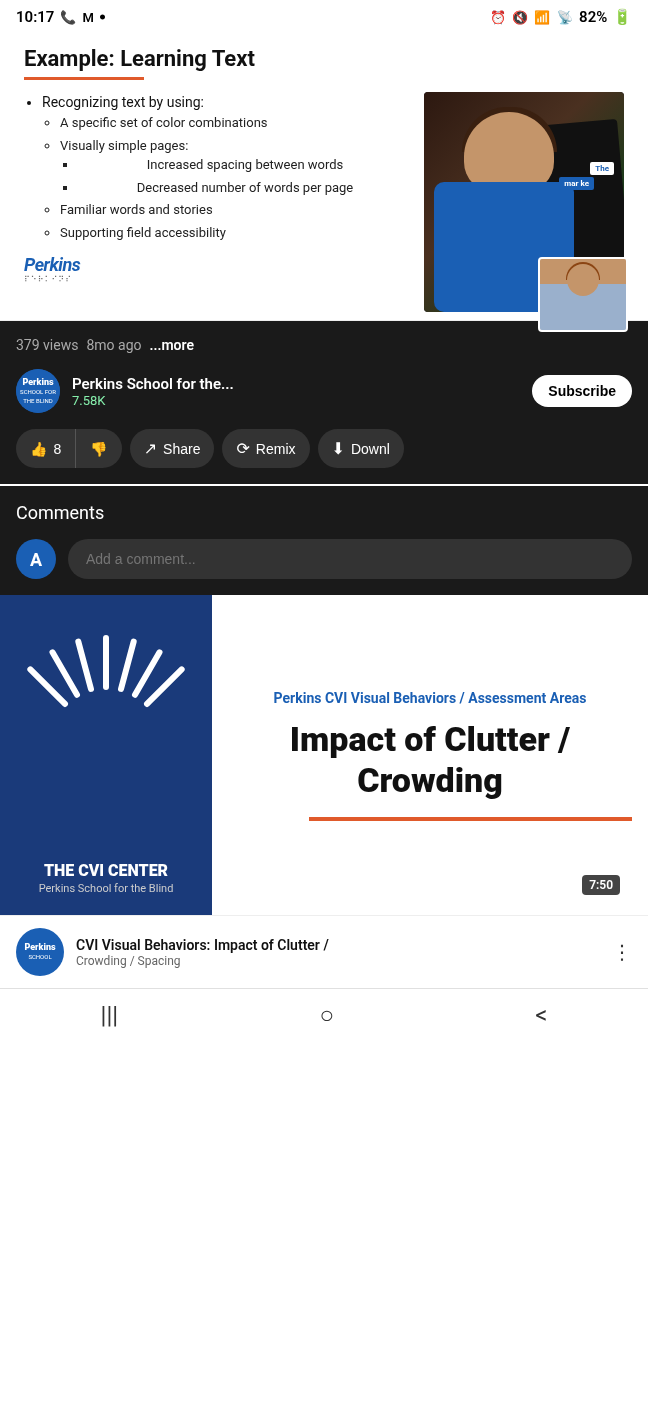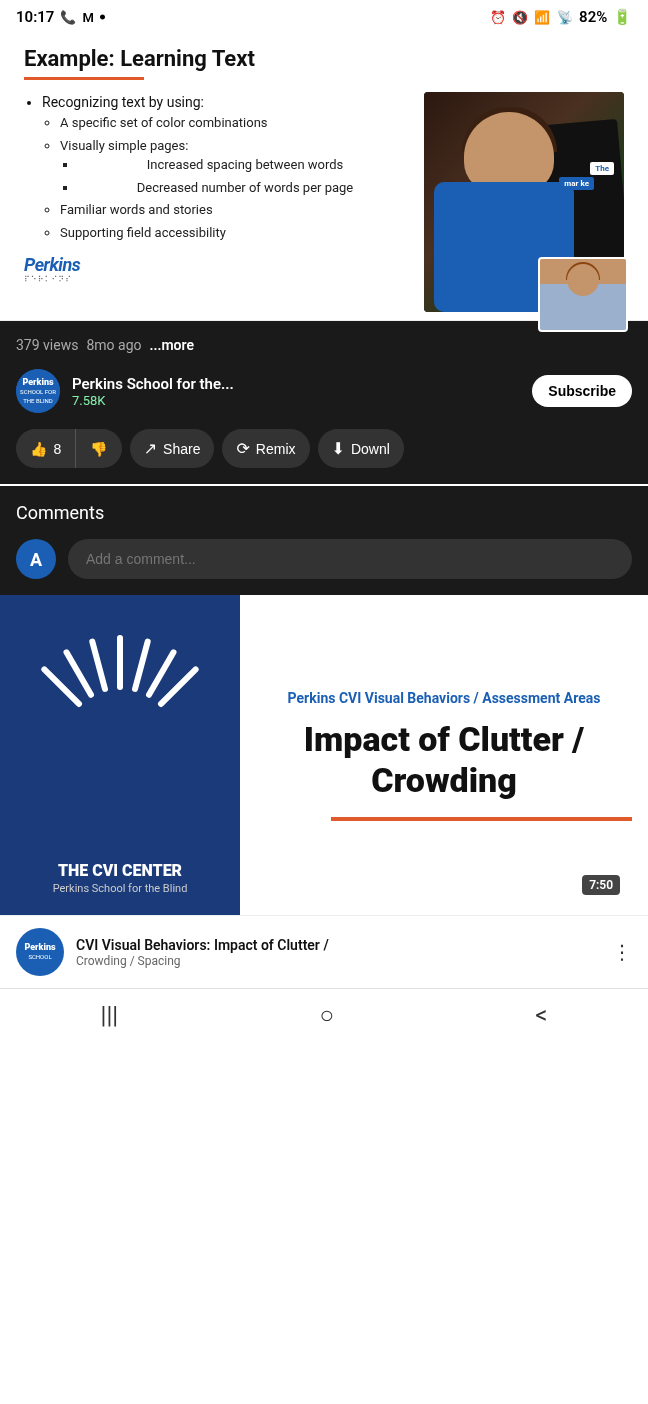--- a/index.html
+++ b/index.html
@@ -388,21 +388,21 @@
       margin-top: 0;
     }
     .rec-card {
       display: flex;
       height: 320px;
       position: relative;
       overflow: hidden;
     }
     
     .rec-thumbnail {
-      width: 240px;
+      width: 212px;
       flex-shrink: 0;
       background: #1a3a7a;
       position: relative;
       display: flex;
       flex-direction: column;
       align-items: center;
       justify-content: flex-end;
       padding-bottom: 20px;
       overflow: hidden;
     }

